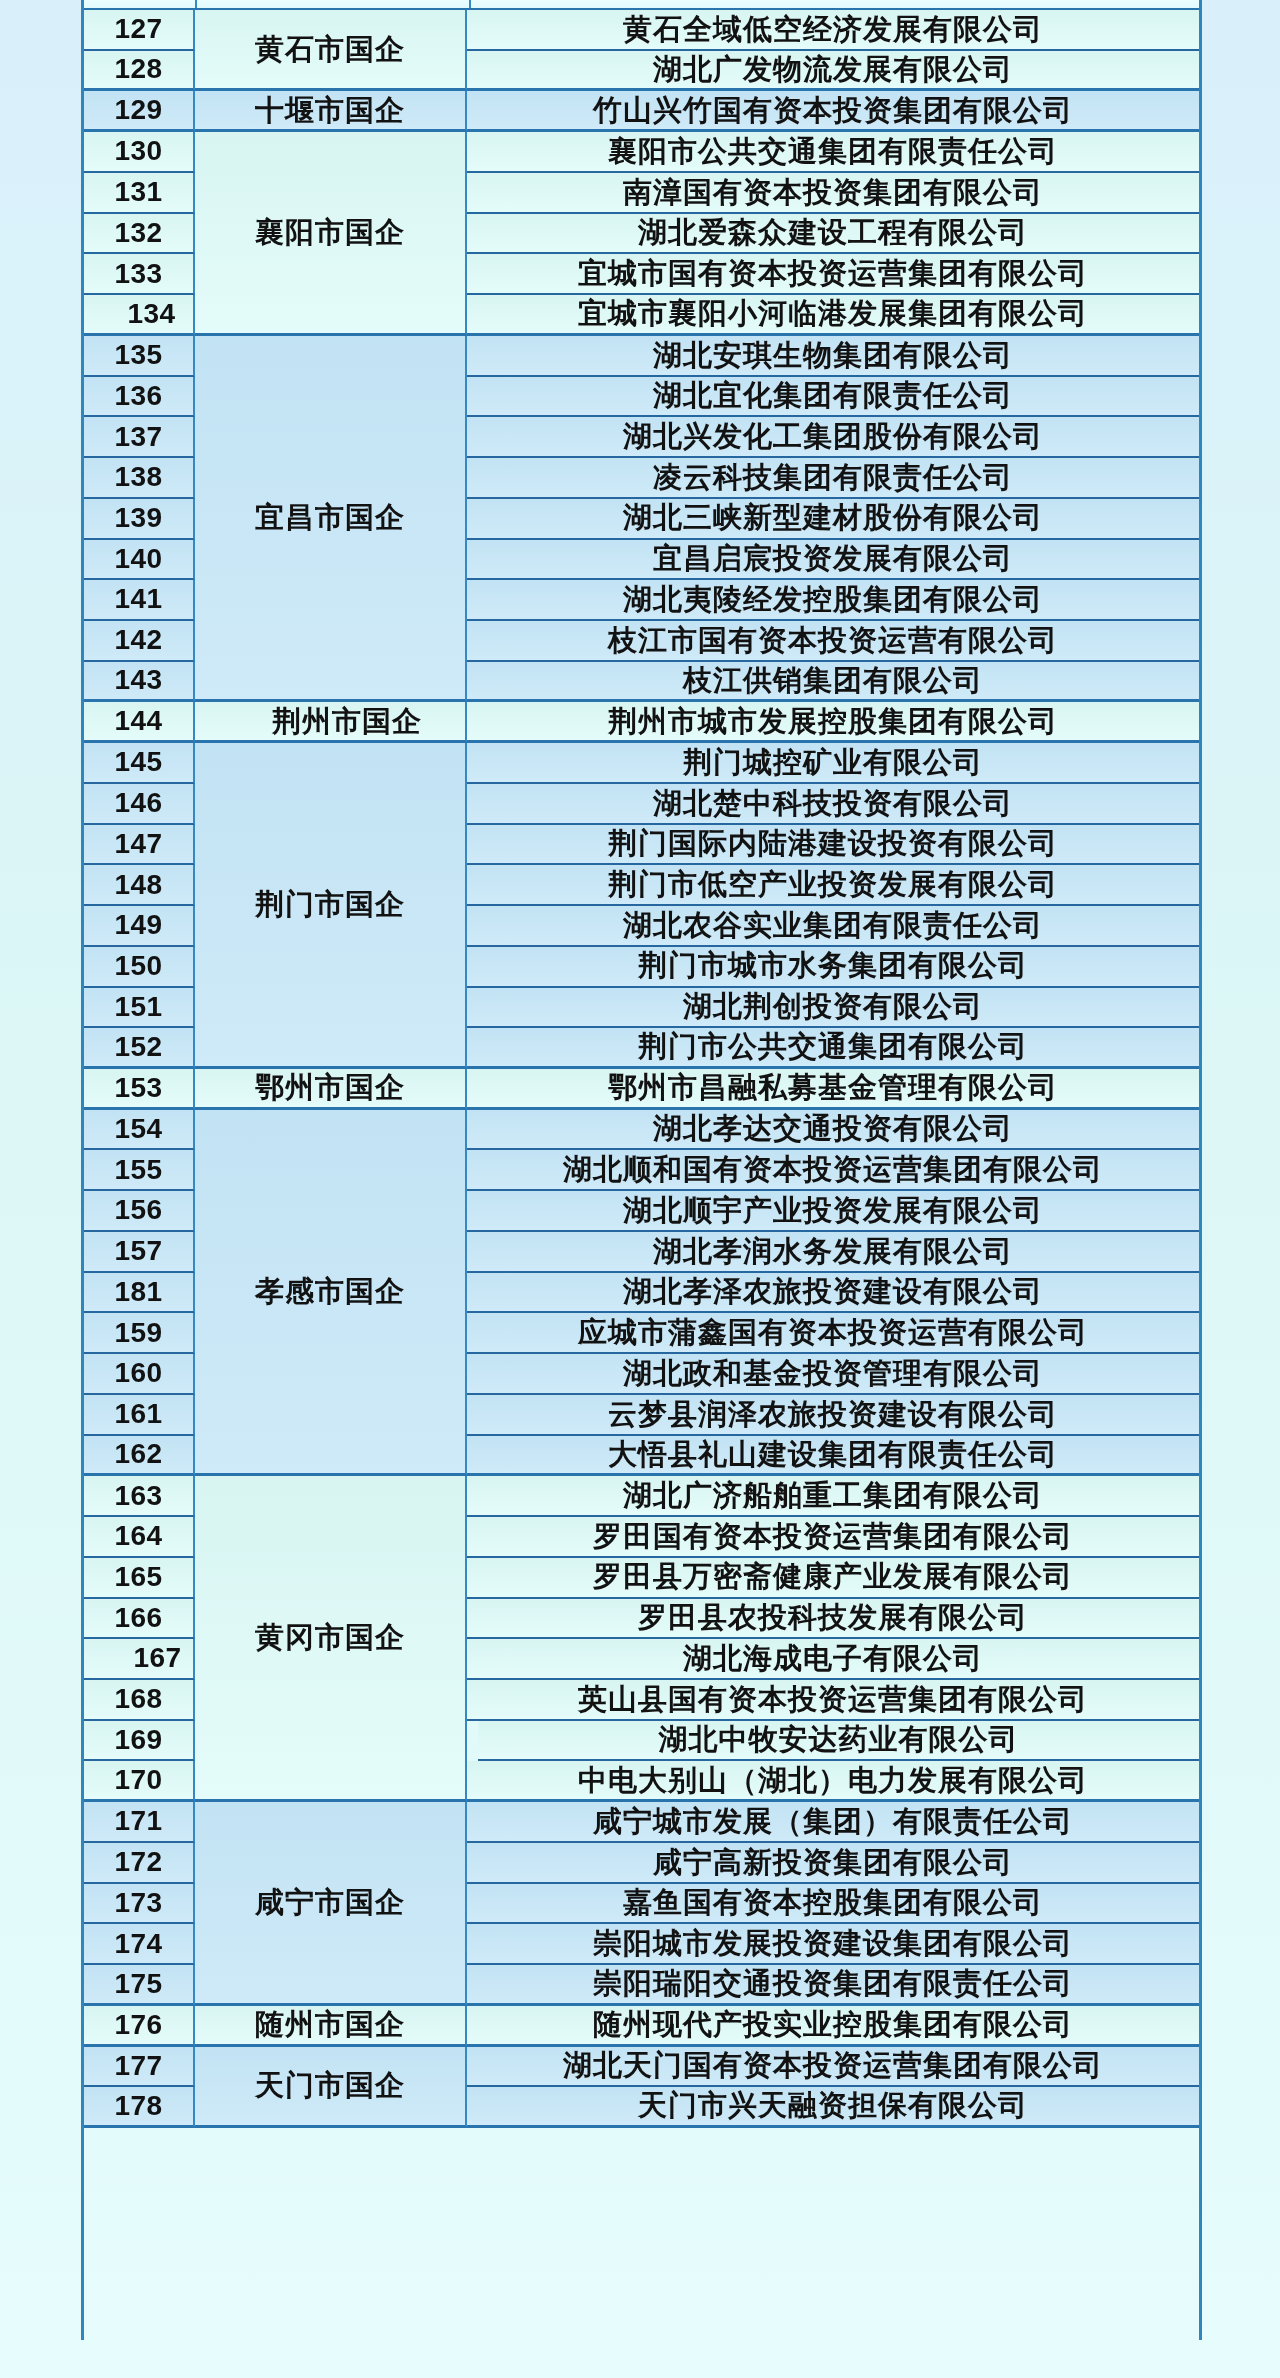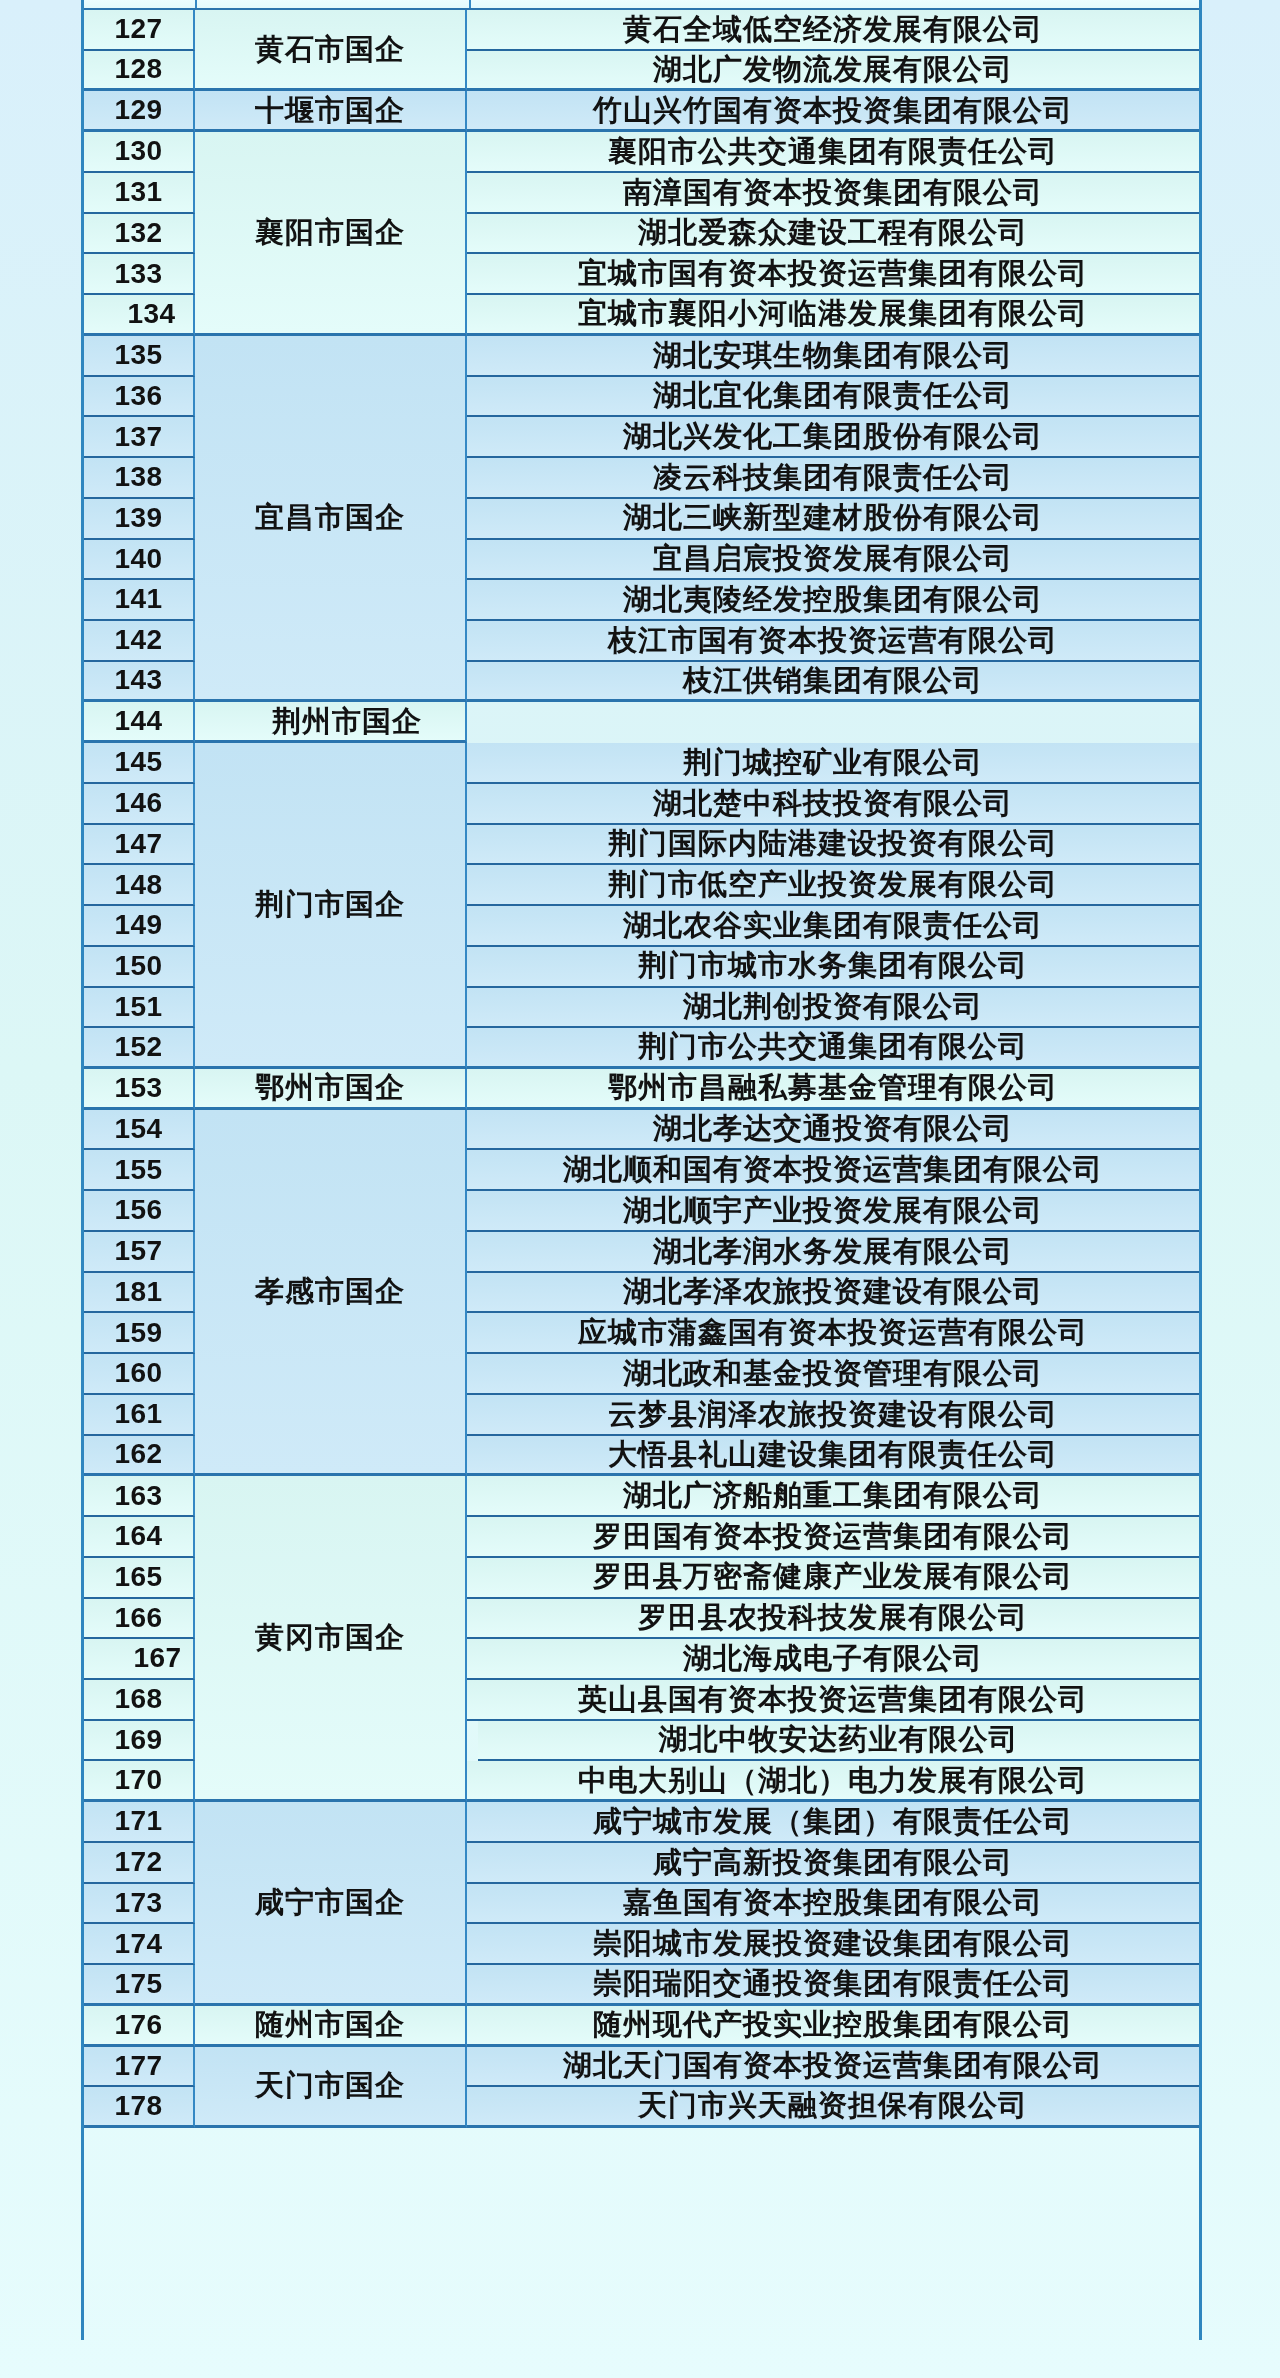--- a/index.html
+++ b/index.html
@@ -105,20 +105,21 @@
       <div class="cell c1 num tone-blue" style="grid-area: 14 / 1;">140</div>
       <div class="cell co tone-blue" style="grid-area: 14 / 3;">宜昌启宸投资发展有限公司</div>
       <div class="cell c1 num tone-blue" style="grid-area: 15 / 1;">141</div>
       <div class="cell co tone-blue" style="grid-area: 15 / 3;">湖北夷陵经发控股集团有限公司</div>
       <div class="cell c1 num tone-blue" style="grid-area: 16 / 1;">142</div>
       <div class="cell co tone-blue" style="grid-area: 16 / 3;">枝江市国有资本投资运营有限公司</div>
       <div class="cell c1 num tone-blue grp-end" style="grid-area: 17 / 1;">143</div>
       <div class="cell co tone-blue grp-end" style="grid-area: 17 / 3;">枝江供销集团有限公司</div>
       <div class="cell c2 city grp-end tone-blue" style="grid-area: 9 / 2 / span 9;">宜昌市国企</div>
       <div class="cell c1 num tone-pale grp-end" style="grid-area: 18 / 1;">144</div>
+      <div class="cell co tone-pale grp-end" style="grid-area: 18 / 3;">荆州市城市发展控股集团有限公司</div>
       <div class="cell c2 city grp-end tone-pale" style="grid-area: 18 / 2 / span 1; padding-left: 40px;">荆州市国企</div>
       <div class="cell c1 num tone-blue" style="grid-area: 19 / 1;">145</div>
       <div class="cell co tone-blue" style="grid-area: 19 / 3;">荆门城控矿业有限公司</div>
       <div class="cell c1 num tone-blue" style="grid-area: 20 / 1;">146</div>
       <div class="cell co tone-blue" style="grid-area: 20 / 3;">湖北楚中科技投资有限公司</div>
       <div class="cell c1 num tone-blue" style="grid-area: 21 / 1;">147</div>
       <div class="cell co tone-blue" style="grid-area: 21 / 3;">荆门国际内陆港建设投资有限公司</div>
       <div class="cell c1 num tone-blue" style="grid-area: 22 / 1;">148</div>
       <div class="cell co tone-blue" style="grid-area: 22 / 3;">荆门市低空产业投资发展有限公司</div>
       <div class="cell c1 num tone-blue" style="grid-area: 23 / 1;">149</div>

